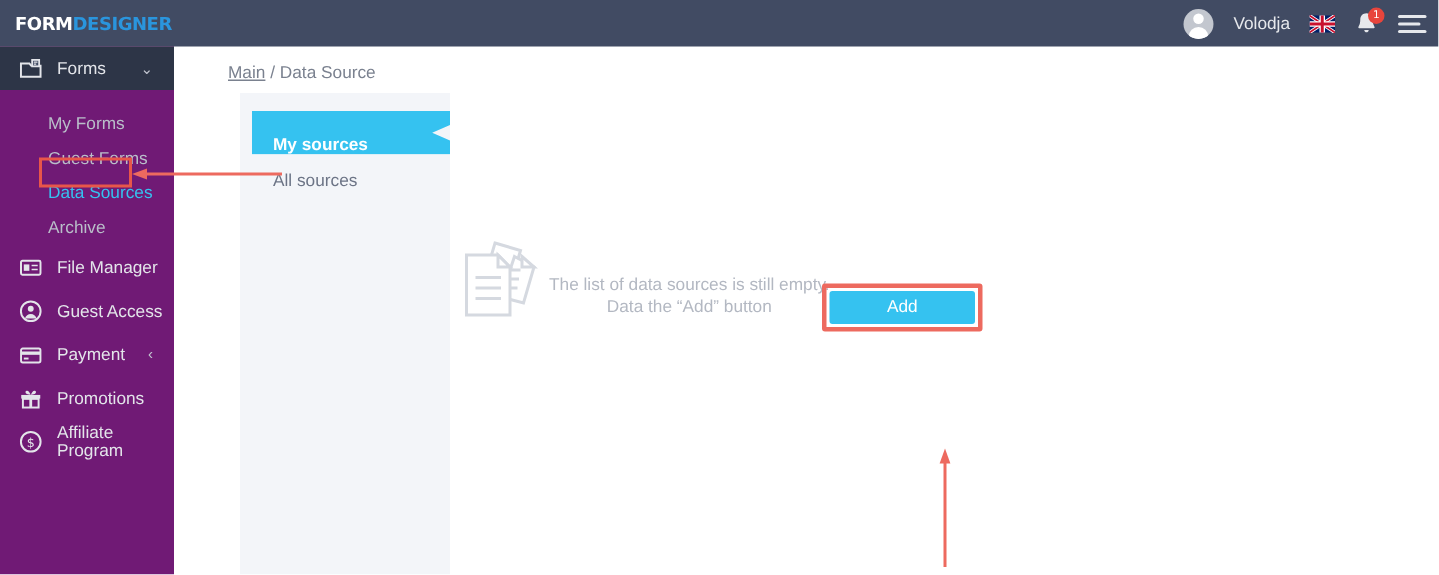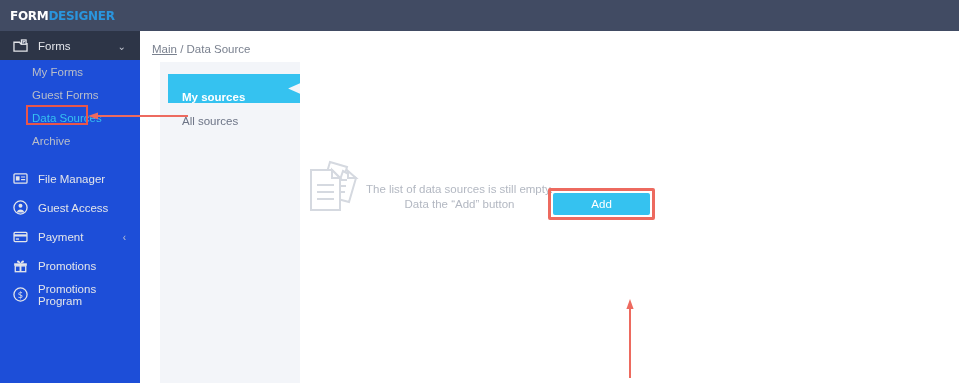--- a/index.html
+++ b/index.html
@@ -56,42 +56,42 @@
     font-size: 7px; line-height: 11px; text-align: center;
     font-family: "DejaVu Sans", sans-serif;
   }
   .burger { width: 19px; display: flex; flex-direction: column; gap: 3px; }
   .burger i { display: block; height: 2px; background: #e6e8ec; border-radius: 1px; }
   .burger i:nth-child(2) { width: 80%; }
 
   
   .sidebar {
     position: absolute; left: 0; top: 31px;
-    width: 140px; height: 352px;
-    background: #1d4ed8;
+    width: 116px; height: 352px;
+    background: #701a75;
   }
   .nav-item {
     display: flex; align-items: center;
     height: 29px; padding-left: 12px;
     color: #e3e5ea; font-size: 11.5px; position: relative;
   }
   .nav-item.active { background: #2d3547; }
   .nav-ico {
     width: 16px; height: 16px; margin-right: 10px;
     display: flex; align-items: center; justify-content: center;
     flex: 0 0 16px;
   }
   .nav-ico svg { display: block; }
   .nav-chev {
     position: absolute; right: 14px; top: 50%;
     transform: translateY(-50%);
     font-size: 10px; color: #c2c6d0;
   }
   .subnav-item {
-    display: flex; align-items: flex-start;
+    display: flex; align-items: flex-end;
     height: 23px; padding-left: 32px;
     color: #b9bec9; font-size: 11.5px;
   }
   .subnav-item.selected { color: #35c2f0; }
   .sub-spacer { height: 6px; }
 
   
   .hl-box {
     position: absolute;
     border: 2px solid #e8564a;
@@ -163,20 +163,48 @@
 </head>
 <body>
 
 <div class="app">
 
   <div class="topbar">
     <div class="logo">
       <span class="form">FORM</span><span class="designer">DESIGNER</span>
     </div>
 
+    <div class="topbar-right">
+      <div class="avatar"></div>
+      <div class="username">Volodja</div>
+
+      <span>
+        <svg class="flag" viewBox="0 0 60 40">
+          <rect width="60" height="40" fill="#012169"></rect>
+          <path d="M0,0 L60,40 M60,0 L0,40" stroke="#fff" stroke-width="8"></path>
+          <path d="M0,0 L60,40 M60,0 L0,40" stroke="#C8102E" stroke-width="4"></path>
+          <path d="M30,0 V40 M0,20 H60" stroke="#fff" stroke-width="13"></path>
+          <path d="M30,0 V40 M0,20 H60" stroke="#C8102E" stroke-width="7"></path>
+        </svg>
+      </span>
+
+      <div class="bell-wrap">
+        <svg width="16" height="17" viewBox="0 0 20 21">
+          <path d="M10 2.2c-3.1 0-5.2 2.3-5.2 5.3 0 4.3-1.6 5.5-1.6 6.3 0 .5.4.8 1 .8h11.6c.6 0 1-.3 1-.8 0-.8-1.6-2-1.6-6.3 0-3-2.1-5.3-5.2-5.3z" fill="#e6e8ec"></path>
+          <path d="M8.1 16.1c.2 1.2 1 2 1.9 2s1.7-.8 1.9-2z" fill="#e6e8ec"></path>
+        </svg>
+        <span class="badge">1</span>
+      </div>
+
+      <div class="burger">
+        <i></i>
+          <i></i>
+          <i></i>
+      </div>
+    </div>
   </div>
 
   <div class="sidebar">
 
     <div class="nav-item active">
       <span class="nav-ico">
         <svg width="15" height="14" viewBox="0 0 16 15">
           <path d="M1 3.5h6l1.2 1.6H15V13H1z" fill="none" stroke="#e3e5ea" stroke-width="1.4"></path>
           <rect x="9" y="1" width="5" height="4.6" fill="#414b63" stroke="#e3e5ea" stroke-width="1.3"></rect>
           <path d="M10.2 2.6h2.6M10.2 4h1.7" stroke="#e3e5ea" stroke-width="1"></path>
@@ -248,21 +276,21 @@
       <span>Promotions</span>
     </div>
 
     <div class="nav-item">
       <span class="nav-ico">
         <svg width="15" height="15" viewBox="0 0 16 16">
           <circle cx="8" cy="8" r="7" fill="none" stroke="#e3e5ea" stroke-width="1.4"></circle>
           <text x="8" y="11.6" font-size="9" font-family="DejaVu Sans, sans-serif" fill="#e3e5ea" text-anchor="middle">$</text>
         </svg>
       </span>
-      <span>Promotions Program</span>
+      <span>Affiliate Program</span>
     </div>
   </div>
 
   <div class="hl-box" style="left:26px; top:105px; width:62px; height:20px;"></div>
 
   <div class="breadcrumb">
     <span class="crumb-link">Main</span>
     <span>/</span>
     <span>Data Source</span>
   </div>

